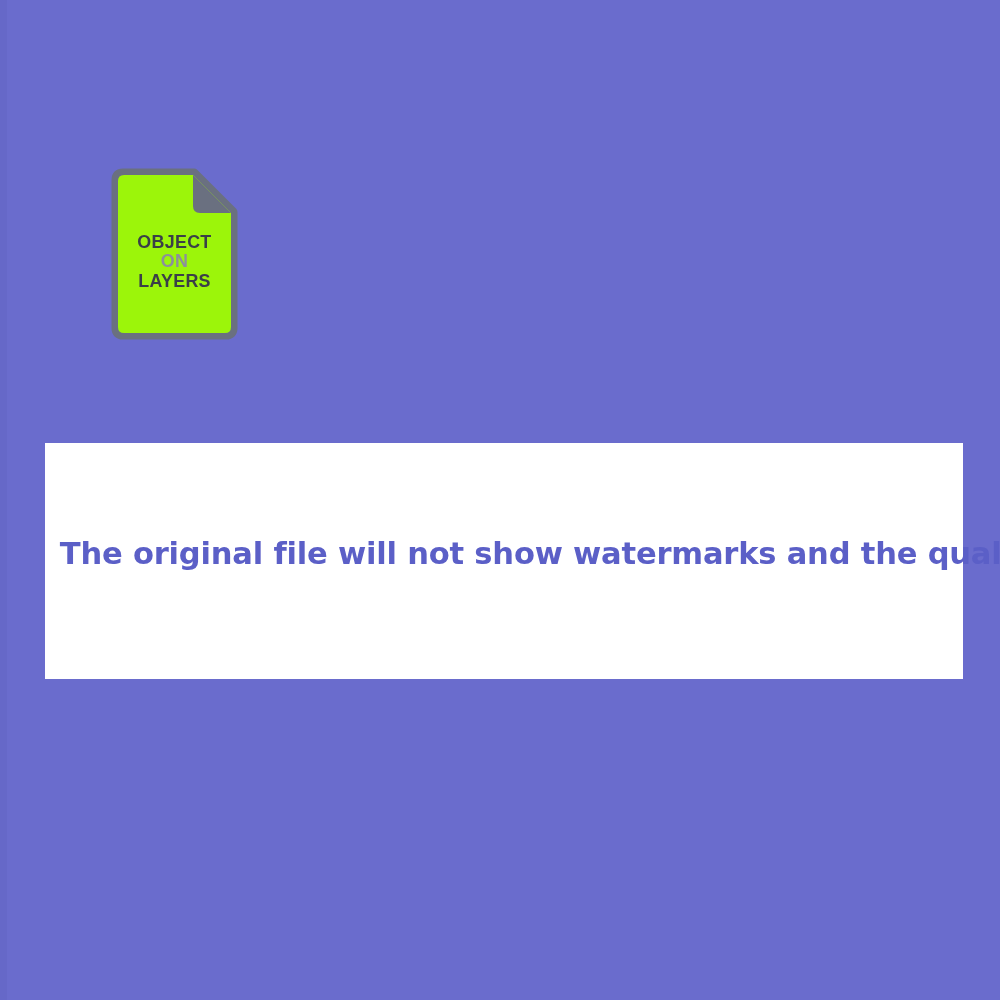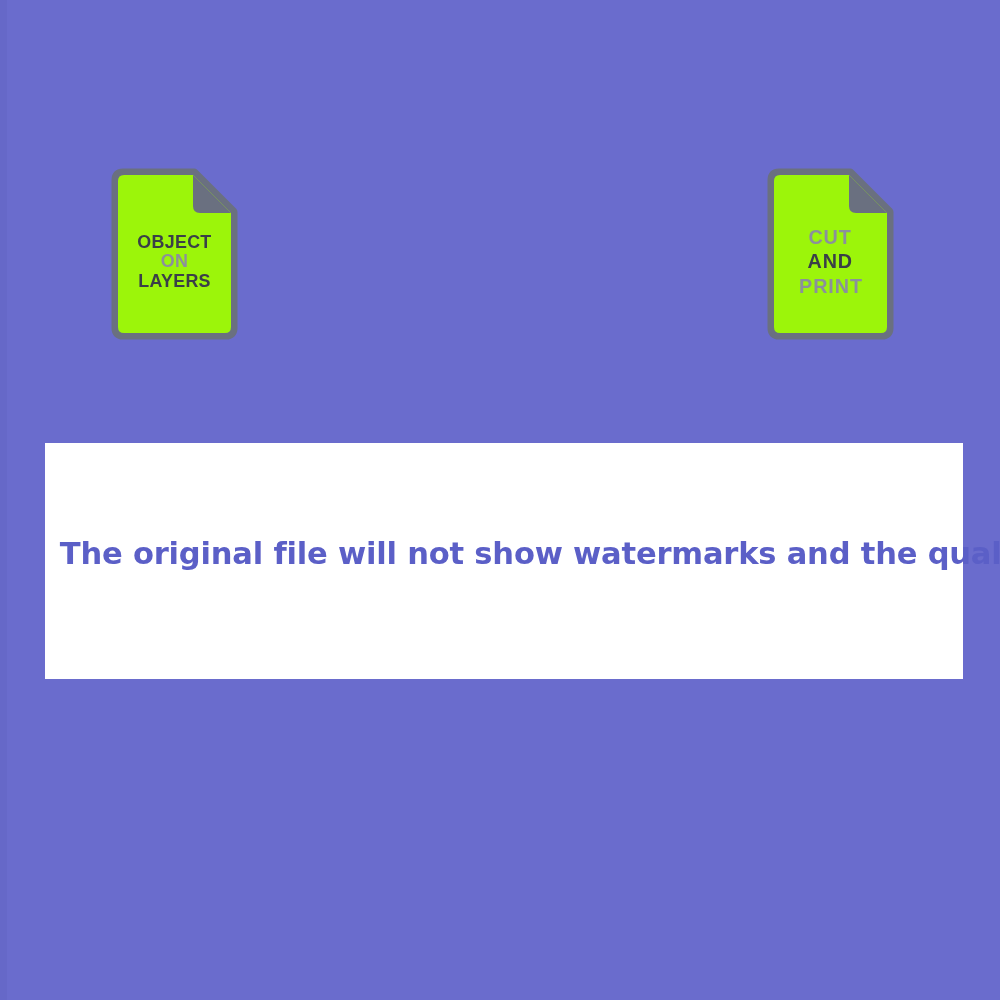--- a/index.html
+++ b/index.html
@@ -131,31 +131,17 @@
           <path d="M8 13 Q8 7 14 7 L83 7 L121 45 L121 159 Q121 165 115 165 L14 165 Q8 165 8 159 Z" fill="#9cf50a"></path>
           <path d="M83 7 L121 45 L90 45 Q83 45 83 38 Z" fill="#6a7080"></path>
         </svg>
       </div>
       <div class="badge-text">
         <div class="badge-line l0 tone-dark" style="color: rgb(58, 63, 72);">OBJECT</div>
         <div class="badge-line l1 tone-light" style="color: rgb(139, 144, 156);">ON</div>
         <div class="badge-line l2 tone-dark" style="color: rgb(58, 63, 72);">LAYERS</div>
       </div>
     </div>
-    <div class="badge badge-3">
-      <div class="badge-shape">
-        <svg viewBox="0 0 129 172" preserveAspectRatio="none">
-          <path d="M6 12 Q6 5 13 5 L84 5 L123 44 L123 160 Q123 167 116 167 L13 167 Q6 167 6 160 Z" fill="none" stroke="#6a7080" stroke-width="9" stroke-linejoin="round"></path>
-          <path d="M8 13 Q8 7 14 7 L83 7 L121 45 L121 159 Q121 165 115 165 L14 165 Q8 165 8 159 Z" fill="#9cf50a"></path>
-          <path d="M83 7 L121 45 L90 45 Q83 45 83 38 Z" fill="#6a7080"></path>
-        </svg>
-      </div>
-      <div class="badge-text">
-        <div class="badge-line l0 tone-light" style="color: rgb(139, 144, 156);">CUT</div>
-        <div class="badge-line l1 tone-dark" style="color: rgb(58, 63, 72);">AND</div>
-        <div class="badge-line l2 tone-light" style="color: rgb(139, 144, 156);">PRINT</div>
-      </div>
-    </div>
   </div>
 
 <div id="watermark-panel" style="background: rgb(255, 255, 255);">
   <div id="watermark-text" style="color: rgb(91, 95, 199);">The original file will not show watermarks and the quality is very high</div>
 </div>
 
 </body></html>

